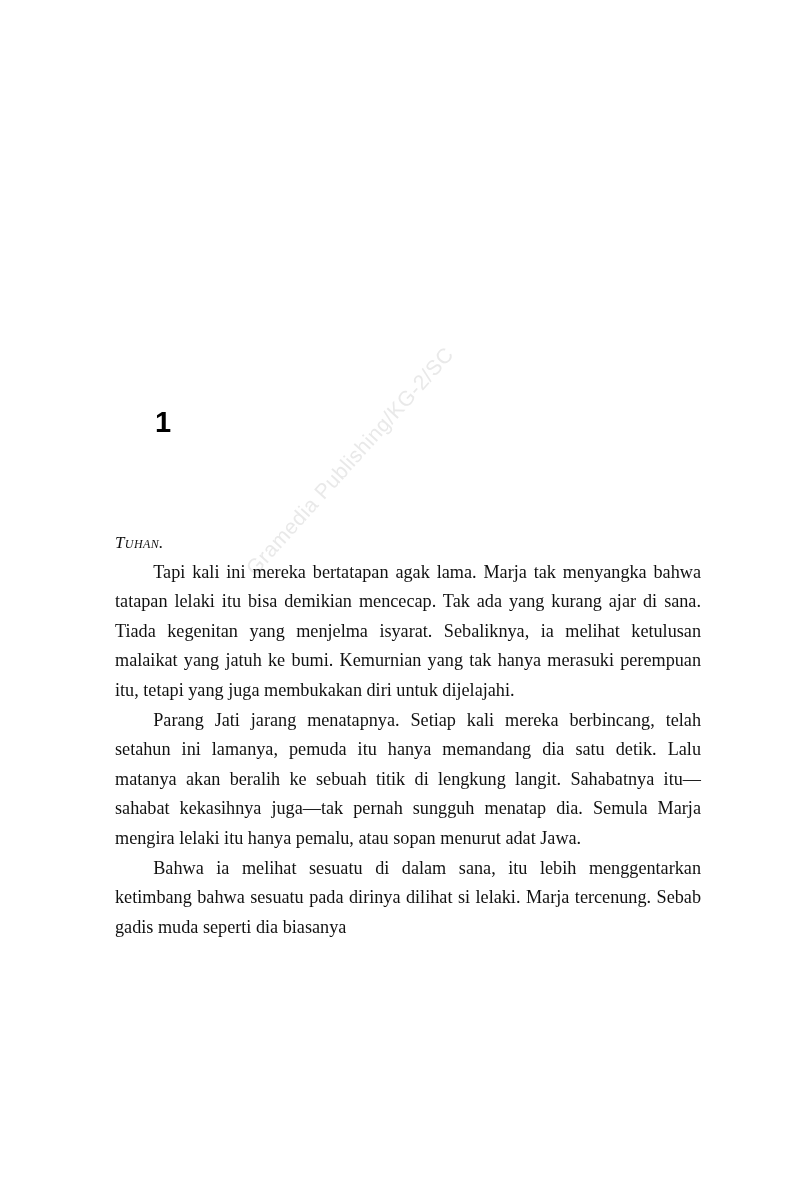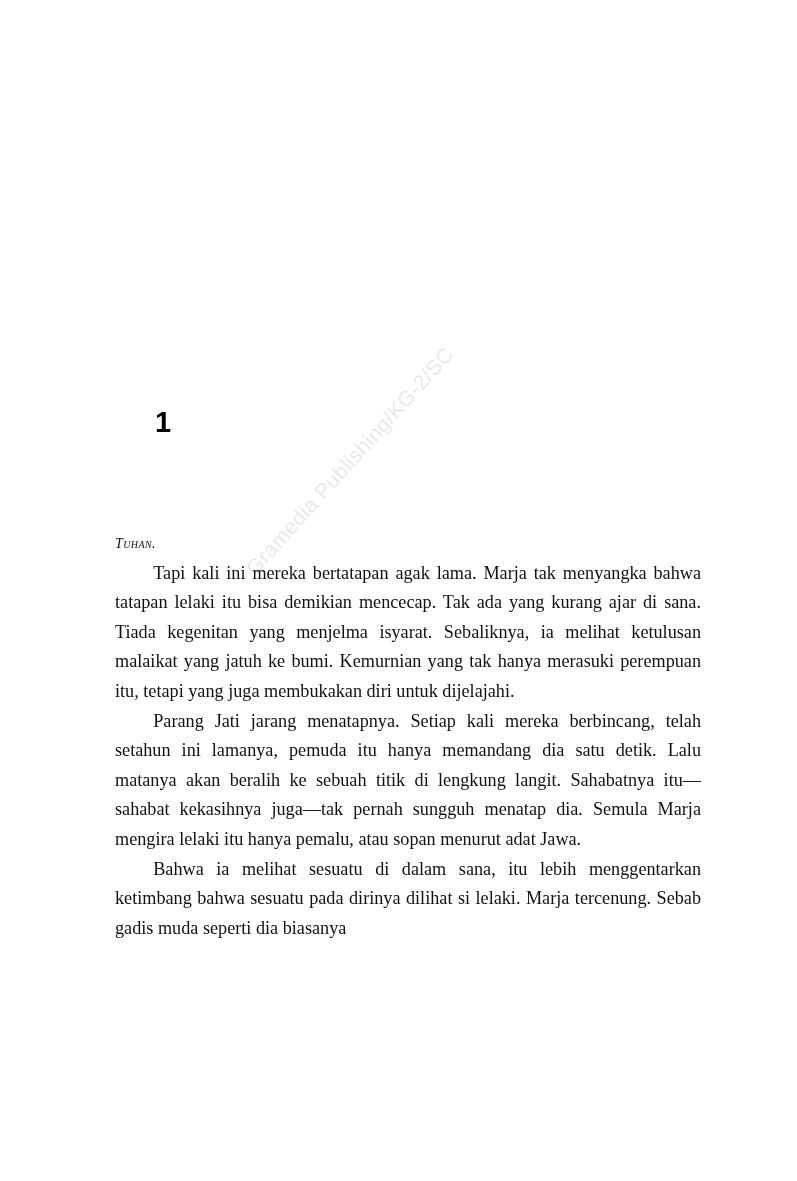--- a/index.html
+++ b/index.html
@@ -73,21 +73,21 @@
 
   .body-copy p.opening {
     text-indent: 0;
   }
 
   
   .smallcaps {
     font-variant: small-caps;
     font-style: italic;
     letter-spacing: 0.4px;
-    font-size: 14px;
+    font-size: 17px;
   }
 
   
   .body-copy p.last {
     margin-bottom: 12px;
   }
 </style>
 </head>
 <body>
 

